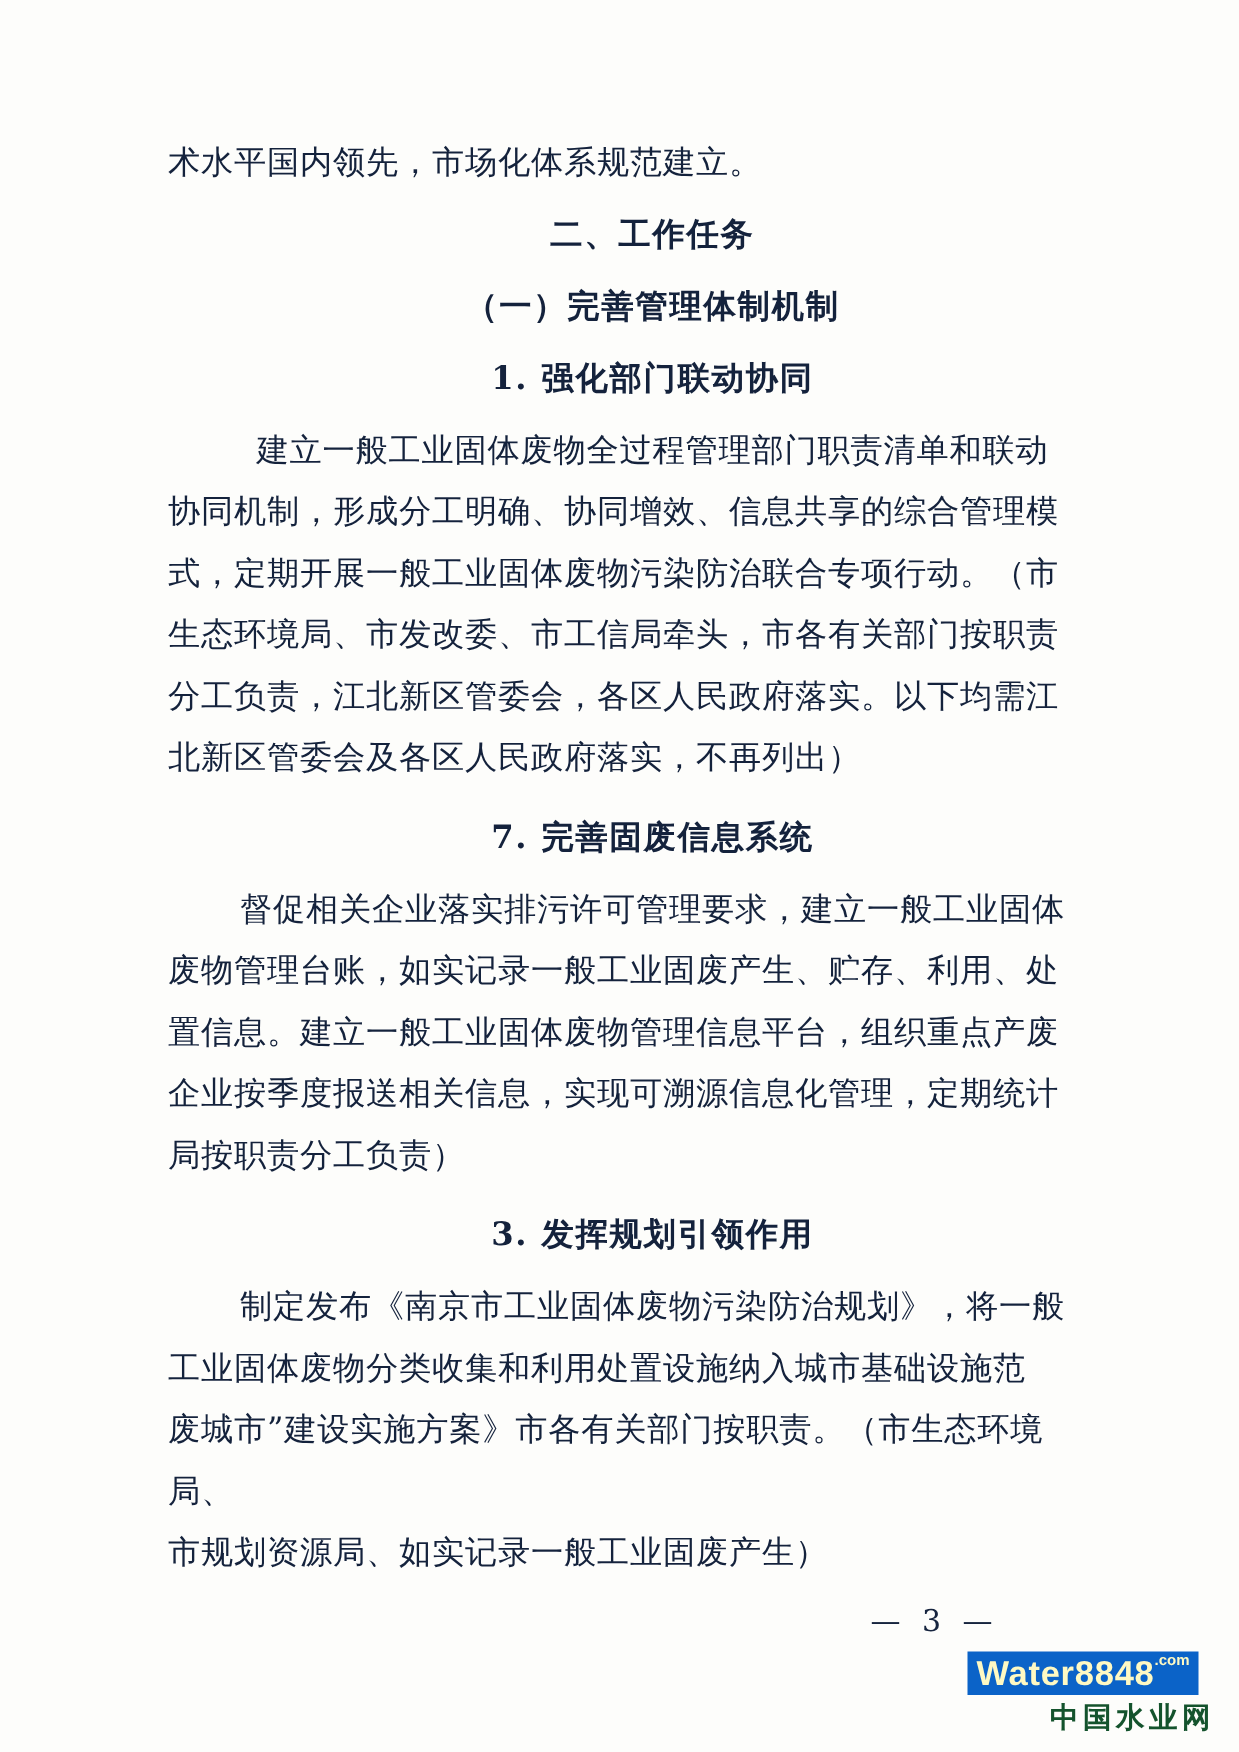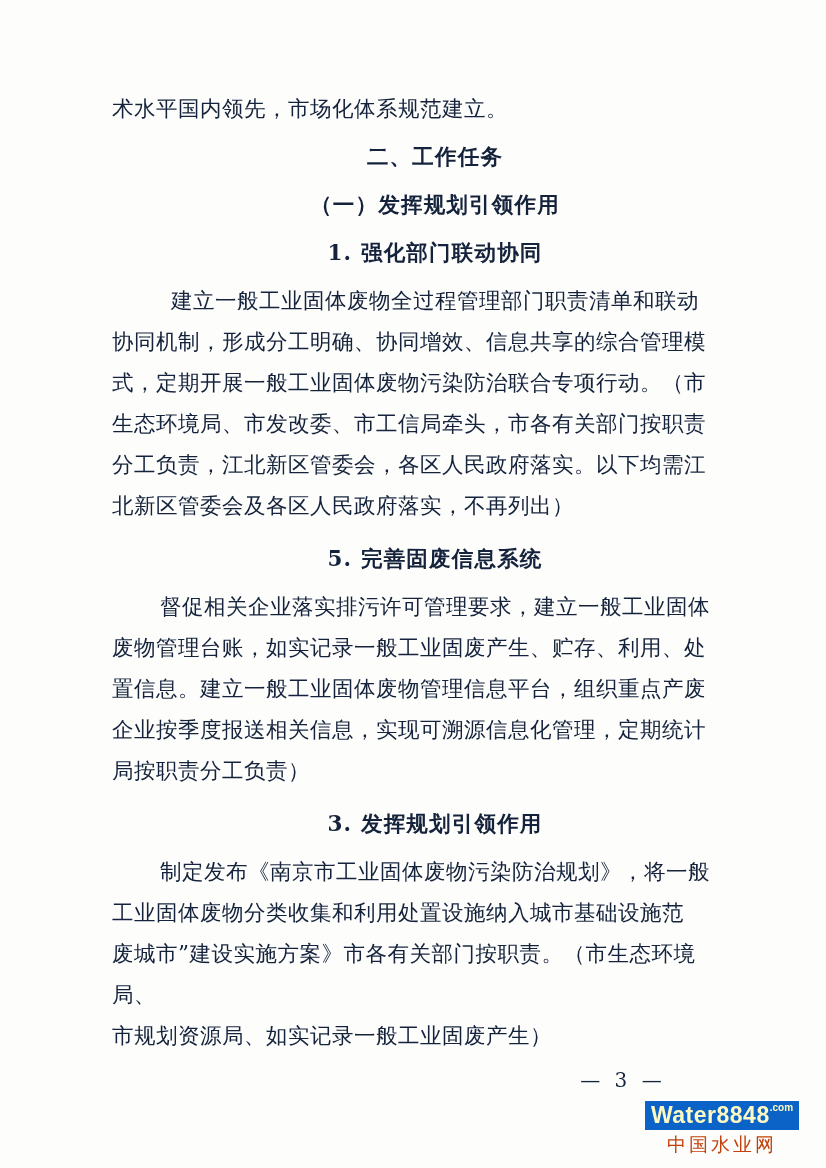--- a/index.html
+++ b/index.html
@@ -76,51 +76,52 @@
     display: inline-block;
     line-height: 1.05;
     position: relative;
   }
   .wm-top .dotcom {
     font-size: 10px;
     vertical-align: top;
     letter-spacing: 0;
   }
   .wm-bottom {
-    color: #c2410c;
+    color: #14532d;
     font-family: "Liberation Sans", sans-serif;
-    font-weight: normal;
+    font-weight: bold;
     font-size: 19px;
     letter-spacing: 3px;
     margin-top: 2px;
+    text-align: right;
   }
 </style>
 </head>
 <body>
 
 <div class="page">
 
   <div class="content">
 
     <div class="line block">术水平国内领先，市场化体系规范建立。</div>
     <div class="spacer-sm"></div>
     <div class="line block heading indent2">二、工作任务</div>
     <div class="spacer-sm"></div>
-    <div class="line block heading indent2">（一）发挥规划引领作用</div>
+    <div class="line block heading indent2">（一）完善管理体制机制</div>
     <div class="spacer-sm"></div>
     <div class="line block heading indent2">1. 强化部门联动协同</div>
     <div class="spacer-sm"></div>
     <div class="line block indent2">建立一般工业固体废物全过程管理部门职责清单和联动</div>
     <div class="line block">协同机制，形成分工明确、协同增效、信息共享的综合管理模</div>
     <div class="line block">式，定期开展一般工业固体废物污染防治联合专项行动。（市</div>
     <div class="line block">生态环境局、市发改委、市工信局牵头，市各有关部门按职责</div>
     <div class="line block">分工负责，江北新区管委会，各区人民政府落实。以下均需江</div>
     <div class="line block">北新区管委会及各区人民政府落实，不再列出）</div>
     <div class="spacer-md"></div>
-    <div class="line block heading indent2">5. 完善固废信息系统</div>
+    <div class="line block heading indent2">7. 完善固废信息系统</div>
     <div class="spacer-sm"></div>
     <div class="line block indent2">督促相关企业落实排污许可管理要求，建立一般工业固体</div>
     <div class="line block">废物管理台账，如实记录一般工业固废产生、贮存、利用、处</div>
     <div class="line block">置信息。建立一般工业固体废物管理信息平台，组织重点产废</div>
     <div class="line block">企业按季度报送相关信息，实现可溯源信息化管理，定期统计</div>
     <div class="line block">局按职责分工负责）</div>
     <div class="spacer-md"></div>
     <div class="line block heading indent2">3. 发挥规划引领作用</div>
     <div class="spacer-sm"></div>
     <div class="line block indent2">制定发布《南京市工业固体废物污染防治规划》，将一般</div>

